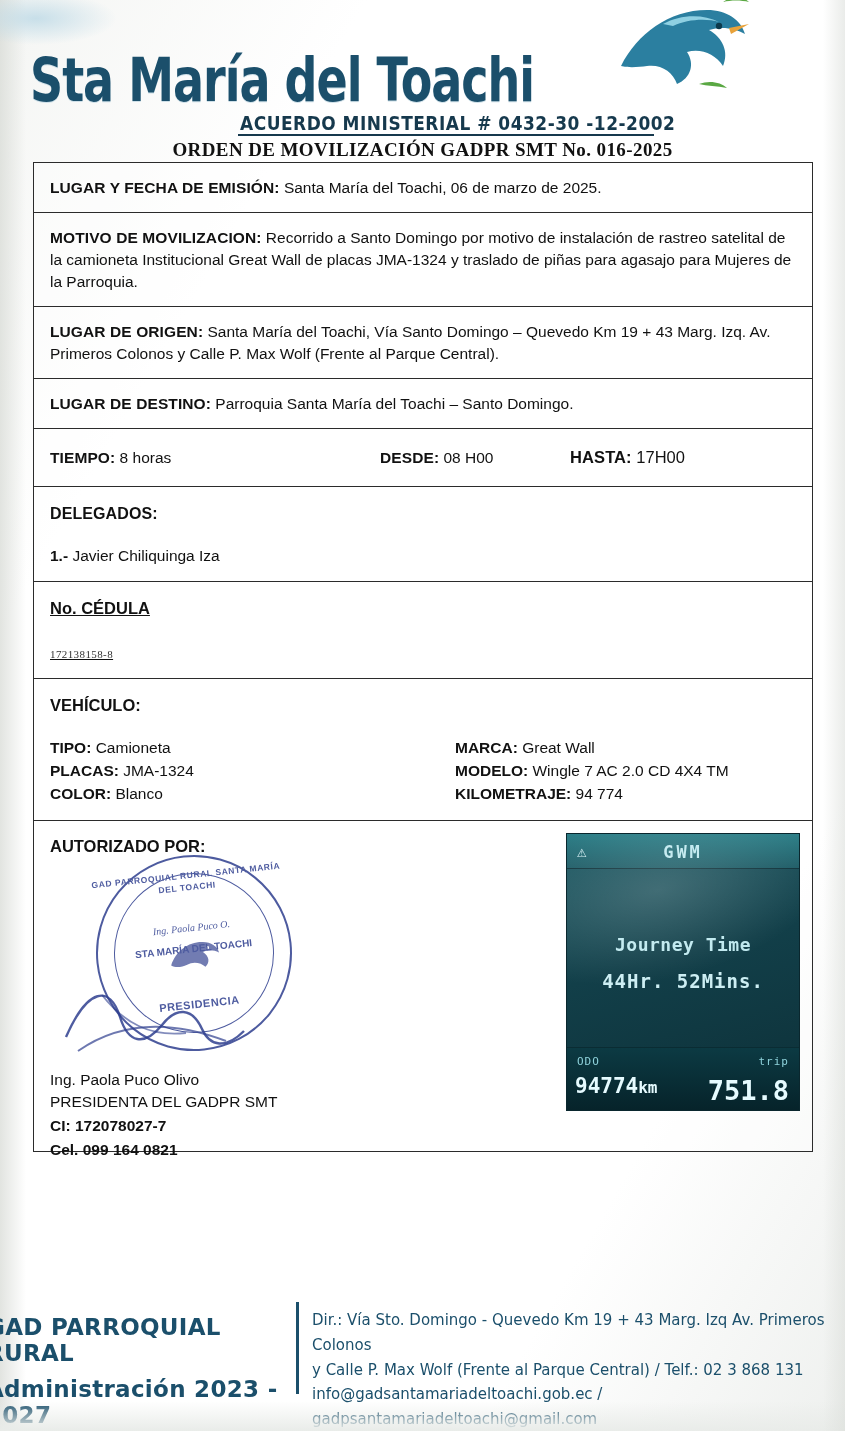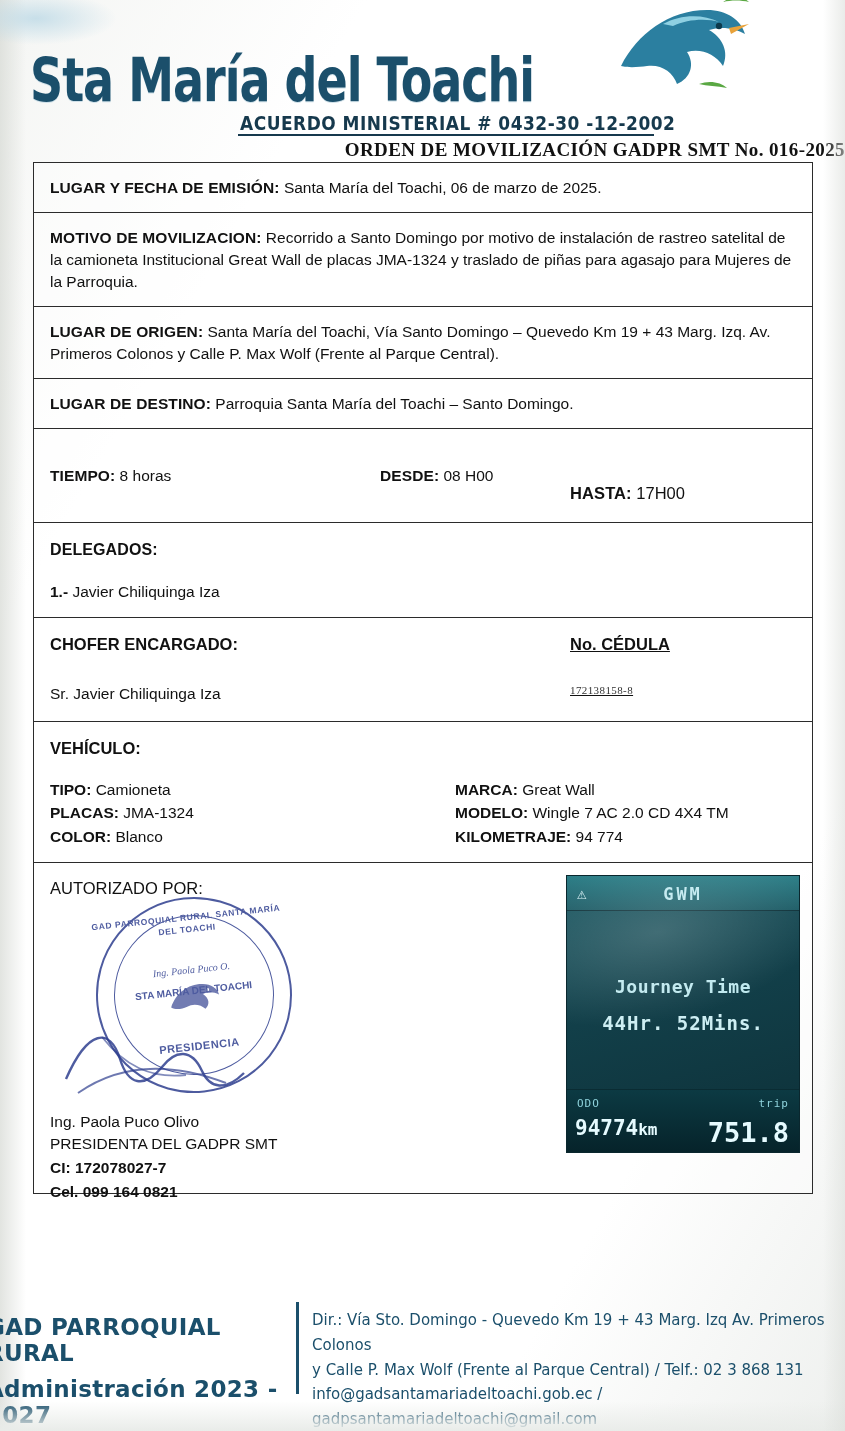--- a/index.html
+++ b/index.html
@@ -91,21 +91,21 @@
     background: radial-gradient(ellipse at 30% 40%, #bcd9e6 0%, rgba(255,255,255,0) 68%);
     opacity: .8;
   }
 
   
   .doc-title {
     position: absolute;
     left: 0;
     top: 139px;
     width: 845px;
-    text-align: right;
+    text-align: center;
     font-family: "Liberation Serif", serif;
     font-weight: bold;
     font-size: 19px;
     letter-spacing: .4px;
     color: #111;
   }
 
   
   .tbl {
     position: absolute;
@@ -129,21 +129,21 @@
   .lbl { letter-spacing: .1px; }
   .rowtext { display: inline; }
 
   .row-time {
     display: flex;
     align-items: center;
     padding: 17px 16px;
   }
   .row-time .c1 { width: 330px; }
   .row-time .c2 { width: 190px; }
-  .row-time .c3 { flex: 1; margin-top: 36px; }
+  .row-time .c3 { flex: 1; }
   .t-big { font-size: 16.5px; }
 
   .row-del { padding: 16px 16px 14px 16px; }
   .del-head { margin-bottom: 18px; font-size: 16px; }
   .del-item { font-size: 15.5px; line-height: 1.5; }
 
   .row-chofer { padding: 15px 16px 16px 16px; }
   .chofer-grid { display: flex; align-items: flex-start; }
   .chofer-left { width: 520px; }
   .chofer-right { flex: 1; text-decoration: underline; }
@@ -155,21 +155,21 @@
   .veh-head { font-size: 16.5px; font-weight: bold; margin-bottom: 18px; }
   .veh-cols { display: flex; }
   .veh-c1 { width: 405px; }
   .veh-c2 { flex: 1; }
   .veh-line { font-size: 15.5px; line-height: 1.5; }
 
   .row-auth {
     padding: 14px 16px 16px 16px;
     min-height: 300px;
   }
-  .auth-head { font-size: 16.5px; font-weight: normal; }
+  .auth-head { font-size: 16.5px; font-weight: bold; }
 
   
   .sigblock {
     position: absolute;
     left: 10px;
     top: 34px;
     width: 420px;
     height: 250px;
   }
   .seal {
@@ -452,24 +452,20 @@
 
     <div class="row row-del">
       <div class="del-head lbl">DELEGADOS:</div>
       <div class="del-item">
         <b>1.-</b><span> Javier Chiliquinga Iza</span>
       </div>
     </div>
 
     <div class="row row-chofer">
       <div class="chofer-grid">
-        <div class="chofer-left">
-          <div class="chofer-head">CHOFER ENCARGADO:</div>
-          <div style="font-size:15.5px">Sr. Javier Chiliquinga Iza</div>
-        </div>
         <div class="chofer-right">
           <div class="cedula-head">No. CÉDULA</div>
           <div class="cedula-num">172138158-8</div>
         </div>
       </div>
     </div>
 
     <div class="row row-veh">
       <div class="veh-head">VEHÍCULO:</div>
       <div class="veh-cols">

